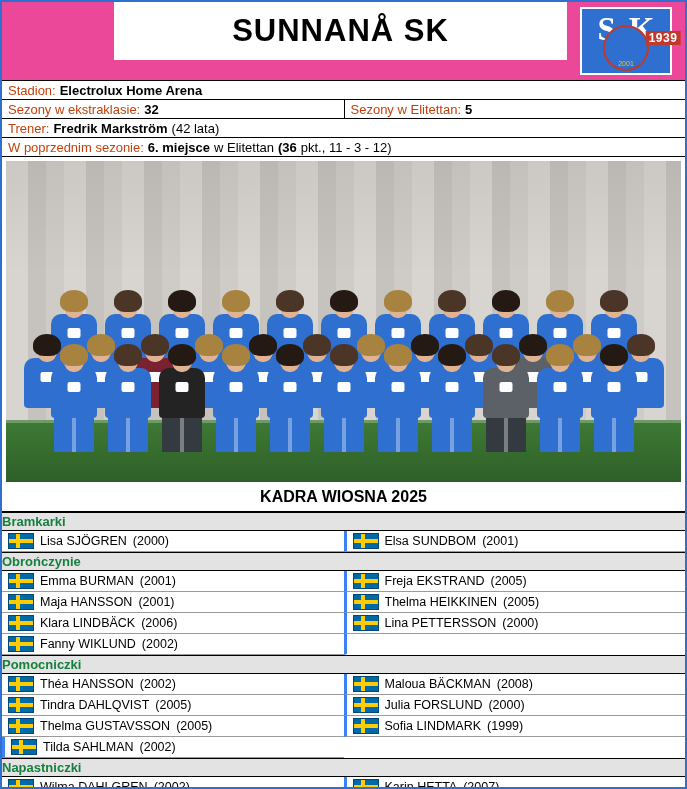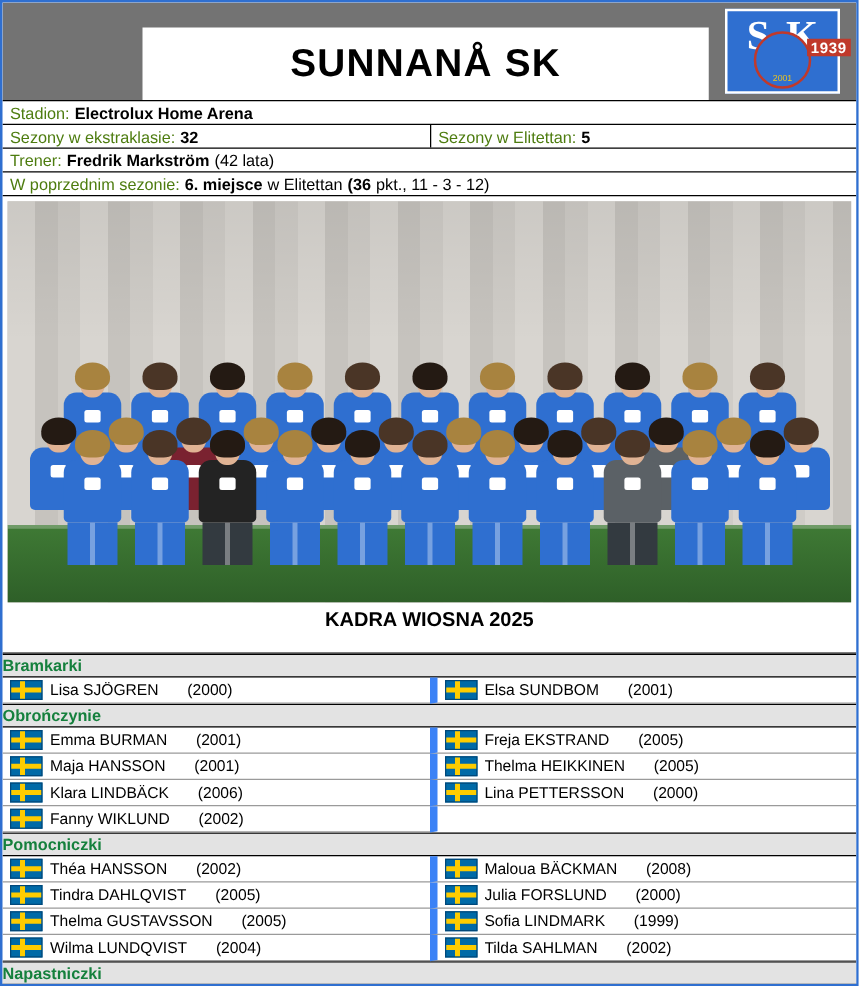--- a/index.html
+++ b/index.html
@@ -16,23 +16,23 @@
     position: relative;
     background: #ffffff;
     box-sizing: border-box;
     border: 2px solid #2f6fd0;
     overflow: hidden;
   }
 
   
   .header {
     height: 78px;
-    background: #737373;
+    background: #ec4899;
     display: flex;
-    align-items: flex-end;
+    align-items: flex-start;
     box-sizing: border-box;
     padding: 0;
   }
   .header-left {
     width: 112px;
     height: 100%;
   }
   .title-box {
     flex: 1;
     height: 58px;
@@ -135,21 +135,21 @@
   }
   .info-cell.half {
     width: 50%;
   }
   .info-cell.full {
     width: 100%;
   }
   .info-cell.half + .info-cell.half {
     border-left: 1px solid #000;
   }
-  .lbl { color: #4d7c0f; }
+  .lbl { color: #c2410c; }
   .val { font-weight: bold; color: #000; margin-left: 4px; }
   .val-normal { font-weight: normal; margin-left: 4px; }
 
   
   .photo-wrap {
     margin: 4px 4px 0 4px;
     height: 321px;
     position: relative;
     overflow: hidden;
     background: #c9c6c1;
@@ -251,21 +251,21 @@
     background: rgba(255,255,255,0.35);
     transform: translateX(-50%);
   }
   .p-legs.dark { background: #333a40; }
 
   
   .squad-title {
     text-align: center;
     font-size: 16px;
     font-weight: bold;
-    padding: 6px 0 16px 0;
+    padding: 6px 0 5px 0;
     border-bottom: 1px solid #000;
     color: #000;
   }
   .section-head {
     text-align: left;
     font-size: 13px;
     font-weight: bold;
     background: #e3e3e3;
     border-bottom: 1px solid #000;
     border-top: 1px solid #000;
@@ -280,21 +280,21 @@
     width: 50%;
     box-sizing: border-box;
     display: flex;
     align-items: center;
     height: 21px;
     border-bottom: 1px solid #9a9a9a;
     font-size: 12.5px;
     color: #000;
   }
   .player.right {
-    border-left: 6px solid #3b82f6;
+    border-left: 3px solid #3b82f6;
   }
   .player.empty {
     border-bottom: 1px solid transparent;
   }
   .flag {
     width: 26px;
     height: 16px;
     margin: 0 6px 0 6px;
     flex: none;
     position: relative;
@@ -318,21 +318,21 @@
     left: 0;
     right: 0;
     height: 4px;
     background: #fecc00;
   }
   .pname {
     white-space: nowrap;
     overflow: hidden;
   }
   .pyear {
-    margin-left: 23px;
+    margin-left: 6px;
     white-space: nowrap;
   }
 </style>
 </head>
 <body>
 
 <div id="page">
 
   <div class="header">
     <div class="header-left"></div>
@@ -697,25 +697,20 @@
       <div class="player">
         <span class="flag"></span>
         <span class="pname">Thelma GUSTAVSSON</span>
         <span class="pyear">(2005)</span>
       </div>
       <div class="player right">
         <span class="flag"></span>
         <span class="pname">Sofia LINDMARK</span>
         <span class="pyear">(1999)</span>
       </div>
-      <div class="player">
-        <span class="flag"></span>
-        <span class="pname">Wilma LUNDQVIST</span>
-        <span class="pyear">(2004)</span>
-      </div>
       <div class="player right">
         <span class="flag"></span>
         <span class="pname">Tilda SAHLMAN</span>
         <span class="pyear">(2002)</span>
       </div>
     </div>
 
     <div class="section-head">Napastniczki</div>
     <div class="players-grid">
       <div class="player">

